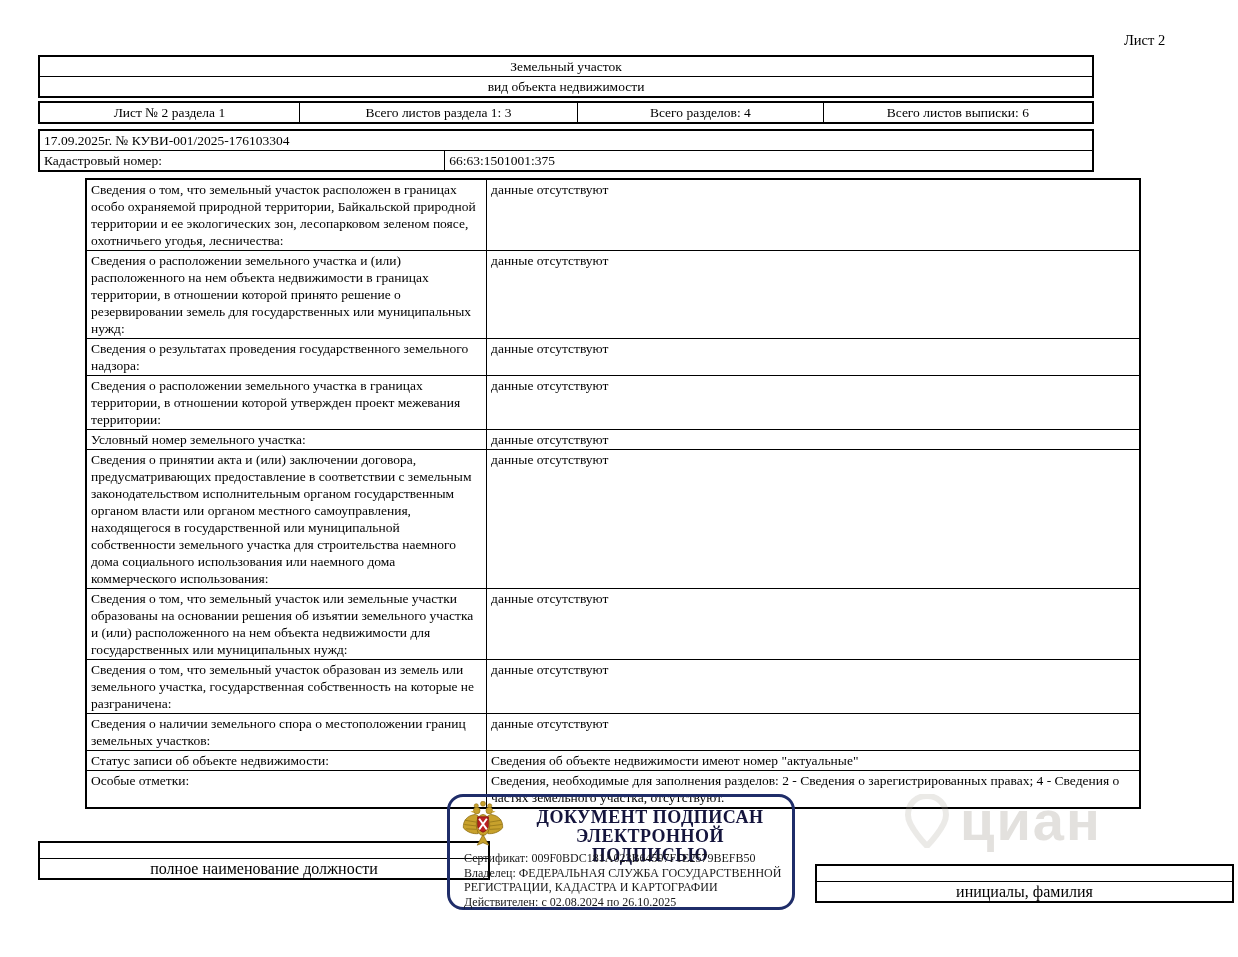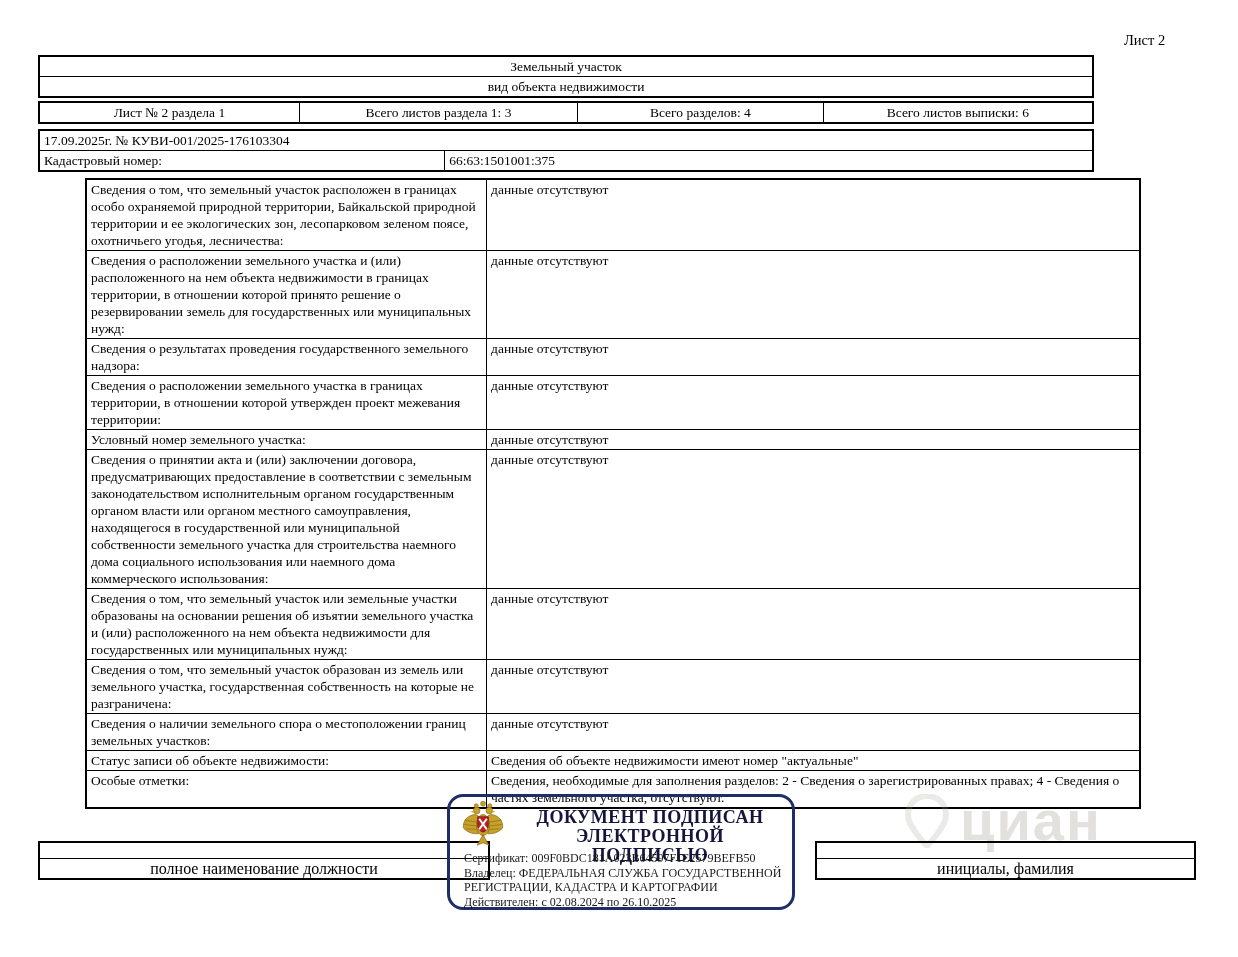--- a/index.html
+++ b/index.html
@@ -20,21 +20,21 @@
 
   .type-table td { text-align:center; height:19px; }
   .counts-table td { text-align:center; height:20px; }
   .info-table td { height:19px; }
 
   .details-table td.label-cell { width:38%; }
   .details-table td.value-cell { }
 
   
   .sig-table-left  { position:absolute; left:38px;  top:841px; width:452px; }
-  .sig-table-right { position:absolute; left:815px; top:841px; width:381px; }
+  .sig-table-right { position:absolute; left:815px; top:864px; width:419px; }
   .sig-table table { width:100%; }
   .sig-table .doc-table td { text-align:center; font-size:16px; }
   .sig-empty-row td { height:16px; }
   .sig-caption-row td { height:19px; }
 
   
   .watermark { position:absolute; left:904px; top:788px; display:flex; align-items:center; gap:10px;
                color:rgba(168,162,152,0.32); pointer-events:none; }
   .watermark .wm-text { font-family:"Liberation Sans", sans-serif; font-weight:bold; font-size:56px; letter-spacing:2px; }
   .watermark .wm-pin { opacity:0.5; }

